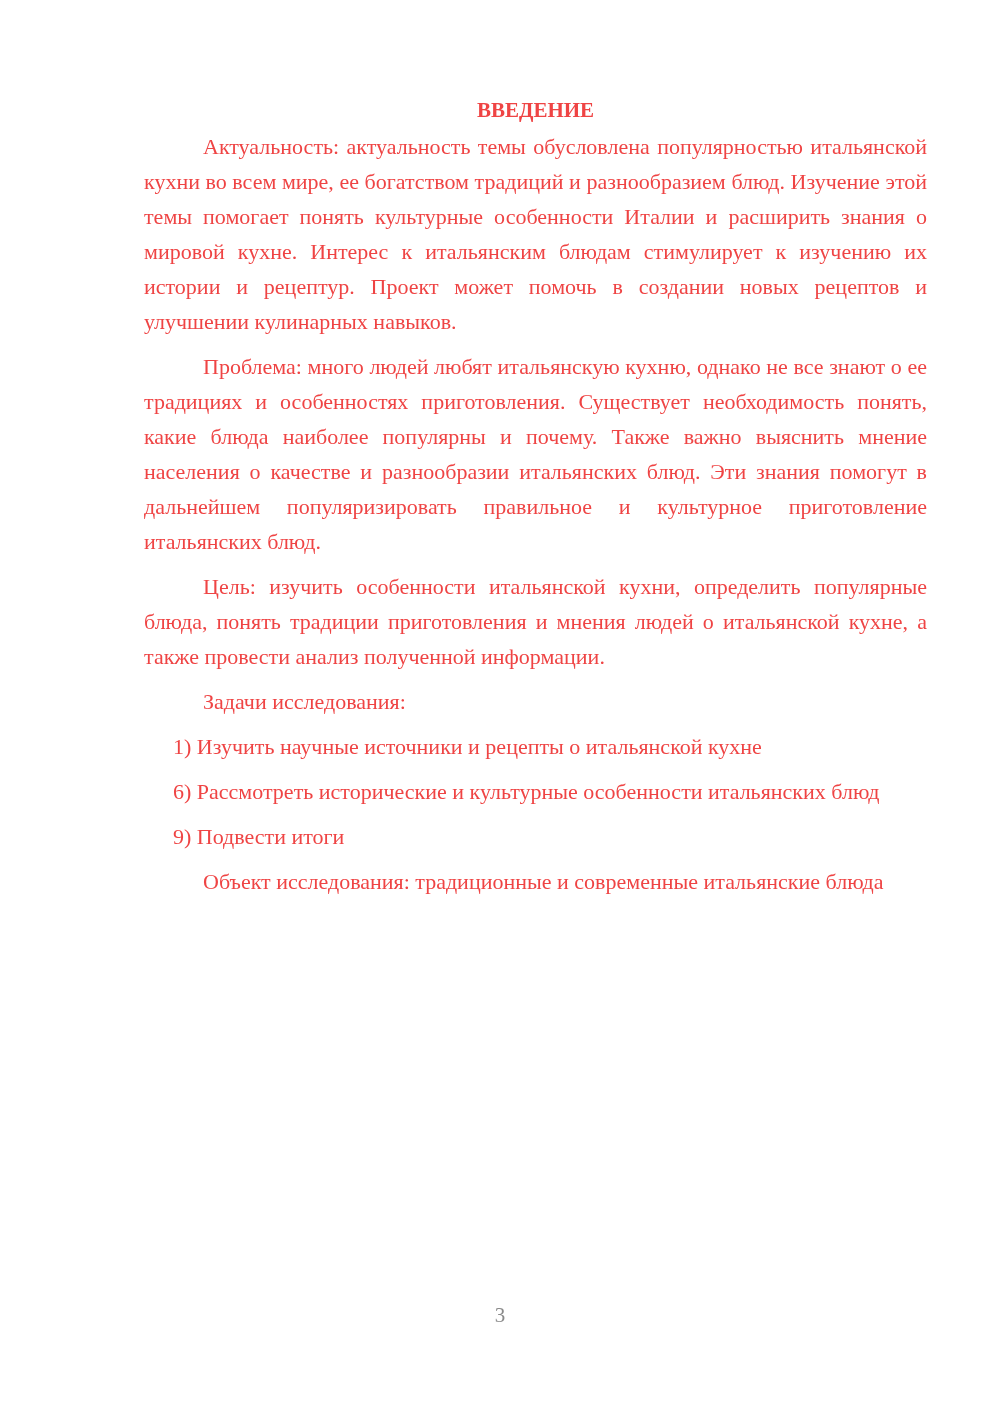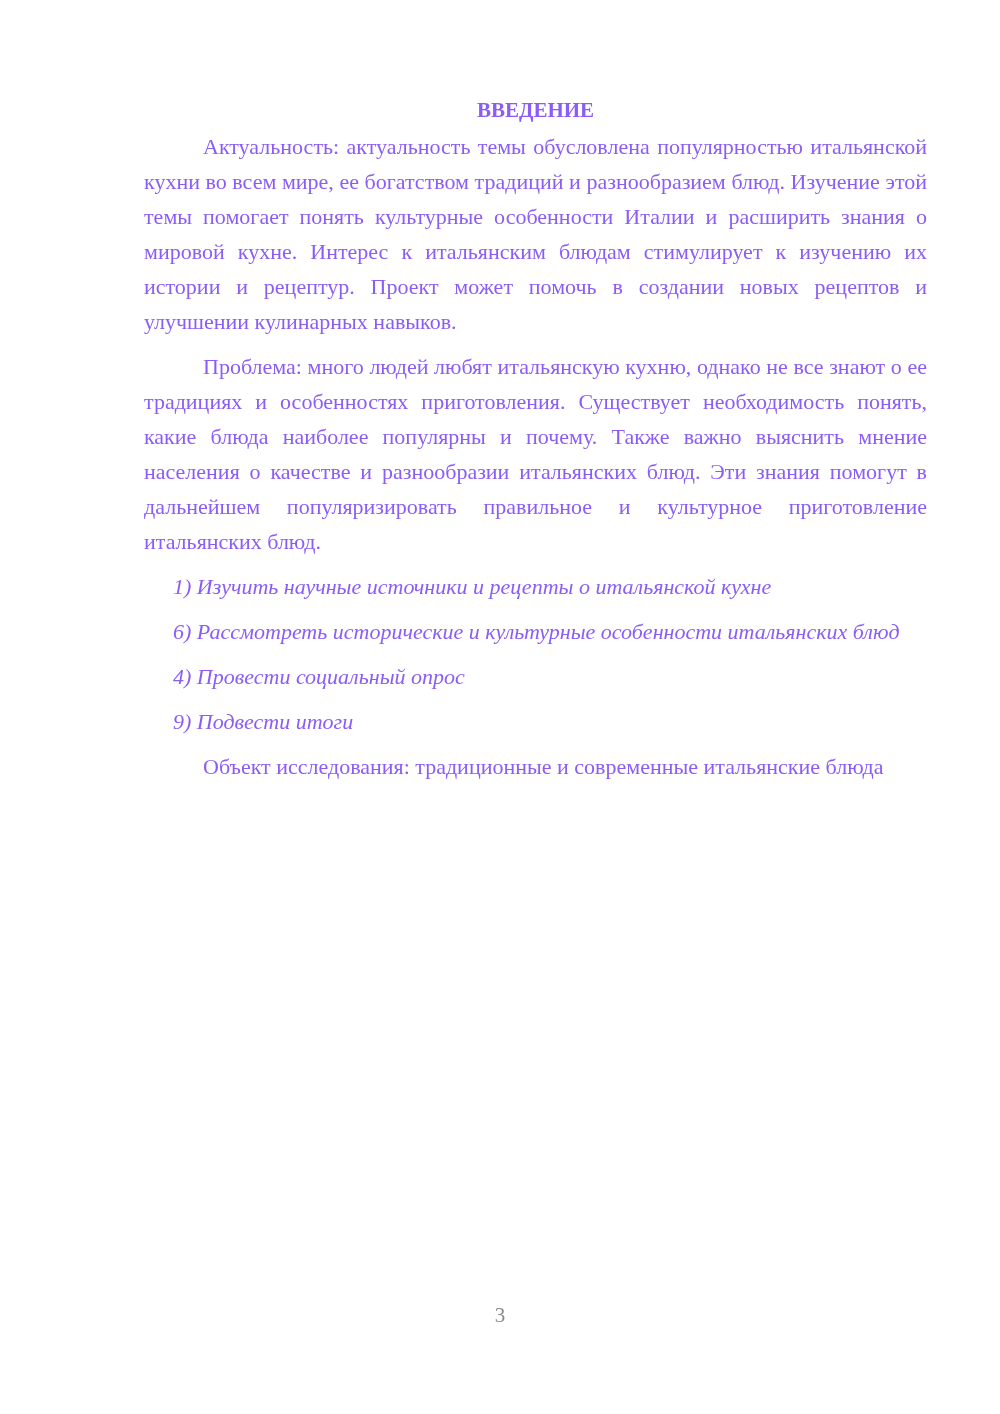--- a/index.html
+++ b/index.html
@@ -1,36 +1,37 @@
 <!DOCTYPE html>
 <html><head>
   <meta charset="utf-8">
   <style>
     html, body { margin: 0; padding: 0; background: #ffffff; }
     body { width: 1000px; height: 1414px; position: relative; overflow: hidden; }
     .page {
       position: absolute; left: 144px; top: 93px; width: 783px;
       font-family: "Liberation Serif", "DejaVu Serif", serif;
-      font-size: 22px; line-height: 35px; color: #8b5cf6;
+      font-size: 22px; line-height: 35px; color: #ef4444;
     }
     .title { text-align: center; font-weight: bold; font-size: 21px; line-height: 35px; margin: 0 0 1px 0; }
     .p { text-align: justify; text-indent: 59px; margin: 0 0 10px 0; }
-    .li { text-align: justify; text-indent: 29px; margin: 0 0 10px 0; font-style: italic; }
+    .li { text-align: justify; text-indent: 29px; margin: 0 0 10px 0; }
     .page-number {
       position: absolute; left: 0; width: 1000px; top: 1303px; text-align: center;
       font-family: "Liberation Serif", "DejaVu Serif", serif; font-size: 21px; color: #8a8a8a;
     }
   </style>
 </head>
 <body>
 
 <div class="page">
   <div class="title">ВВЕДЕНИЕ</div>
   <p class="p">Актуальность: актуальность темы обусловлена популярностью итальянской кухни во всем мире, ее богатством традиций и разнообразием блюд. Изучение этой темы помогает понять культурные особенности Италии и расширить знания о мировой кухне. Интерес к итальянским блюдам стимулирует к изучению их истории и рецептур. Проект может помочь в создании новых рецептов и улучшении кулинарных навыков.</p>
   <p class="p">Проблема: много людей любят итальянскую кухню, однако не все знают о ее традициях и особенностях приготовления. Существует необходимость понять, какие блюда наиболее популярны и почему. Также важно выяснить мнение населения о качестве и разнообразии итальянских блюд. Эти знания помогут в дальнейшем популяризировать правильное и культурное приготовление итальянских блюд.</p>
+  <p class="p">Цель: изучить особенности итальянской кухни, определить популярные блюда, понять традиции приготовления и мнения людей о итальянской кухне, а также провести анализ полученной информации.</p>
+  <p class="p">Задачи исследования:</p>
   <p class="li">1) Изучить научные источники и рецепты о итальянской кухне</p>
   <p class="li">6) Рассмотреть исторические и культурные особенности итальянских блюд</p>
-  <p class="li">4) Провести социальный опрос</p>
   <p class="li">9) Подвести итоги</p>
   <p class="p">Объект исследования: традиционные и современные итальянские блюда</p>
 </div>
 
 <div class="page-number">3</div>
 
 </body></html>

